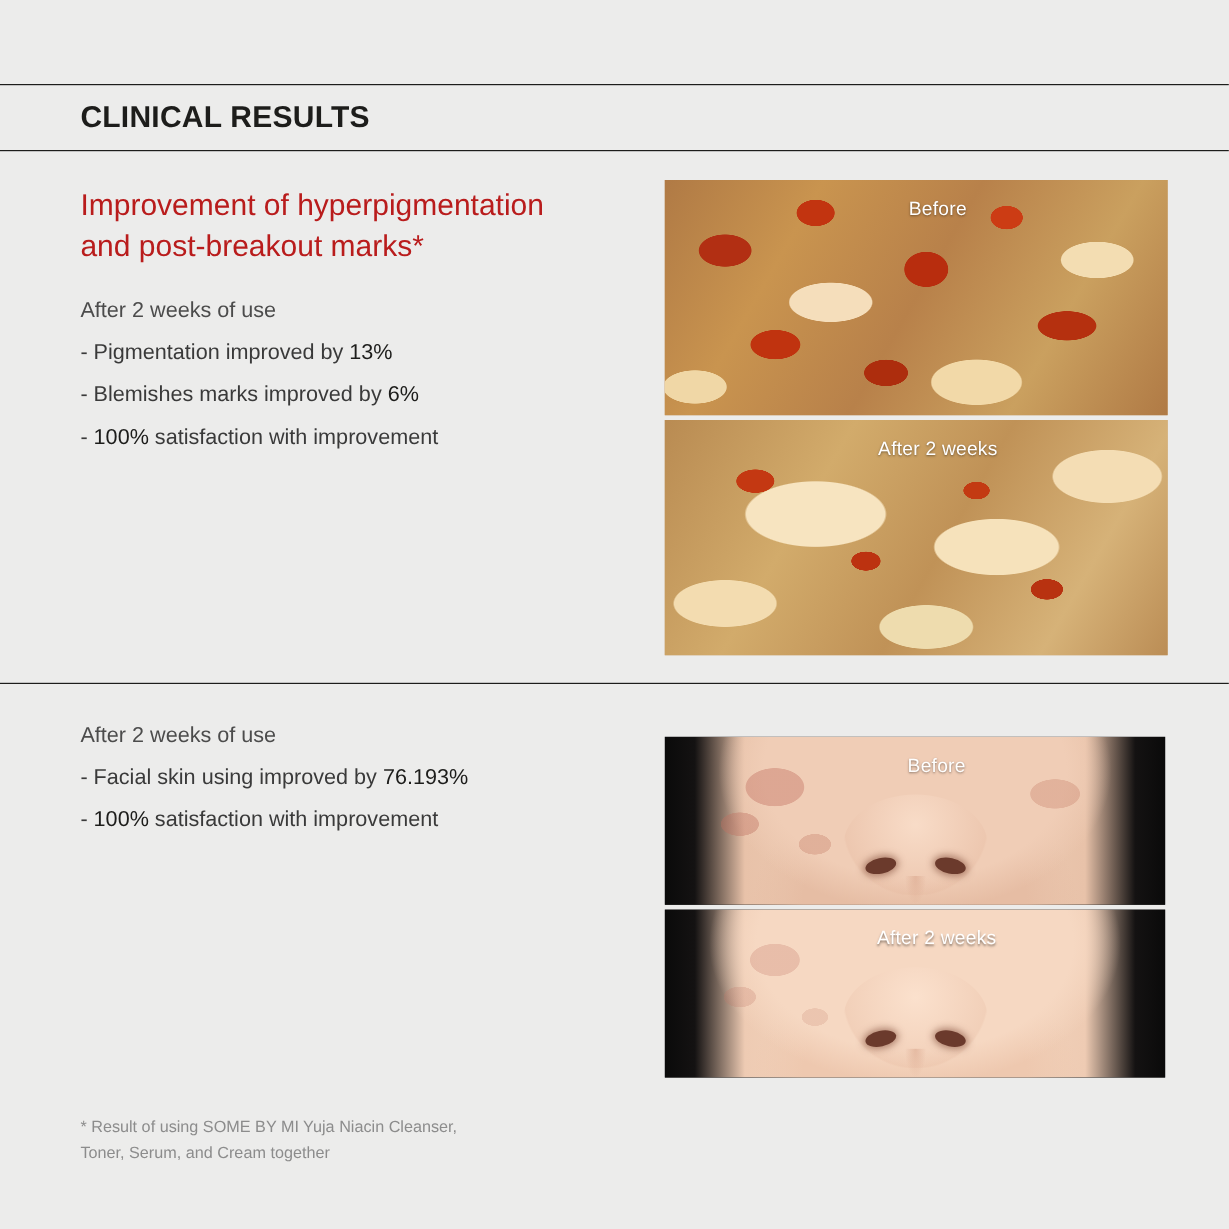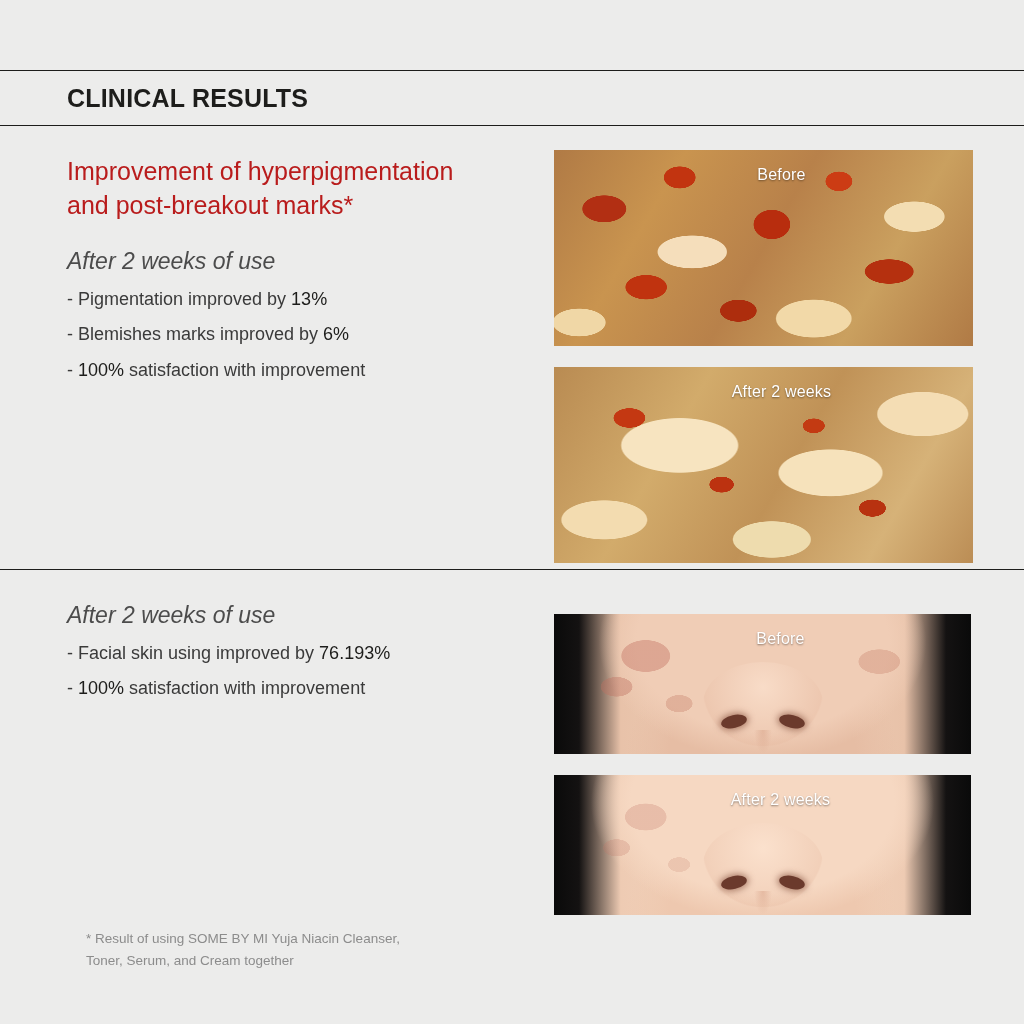--- a/index.html
+++ b/index.html
@@ -61,58 +61,56 @@
   .section-2 .text-col { top: 32px; }
 
   .headline {
     font-size: 25px;
     line-height: 1.36;
     color: #b91c1c;
     font-weight: normal;
     margin: 0 0 26px 0;
   }
   .sub-head {
-    font-size: 23px;
+    font-size: 18px;
     color: #4c4c4c;
     margin: 0 0 12px 0;
-    font-style: italic;
   }
   .bullet {
     font-size: 18px;
     color: #3a3a3a;
     margin: 0 0 11px 0;
     line-height: 1.35;
   }
   .bullet b { color: #1d1d1b; font-weight: normal; }
 
   .footnote {
     position: absolute;
     left: 67px;
     top: 358px;
     width: 420px;
     font-size: 13.5px;
     line-height: 1.6;
     color: #8c8c8c;
-    margin-left: 19px;
   }
 
   
   .img-col {
     position: absolute;
     left: 554px;
     top: 24px;
     width: 419px;
   }
   .section-2 .img-col { left: 554px; top: 44px; width: 417px; }
 
   .photo {
     position: relative;
     overflow: hidden;
   }
-  .photo + .photo { margin-top: 21px; }
+  .photo + .photo { margin-top: 4px; }
 
   .photo-label {
     position: absolute;
     left: 0;
     right: 0;
     top: 16px;
     text-align: center;
     color: #ffffff;
     font-size: 16px;
     letter-spacing: 0.2px;

